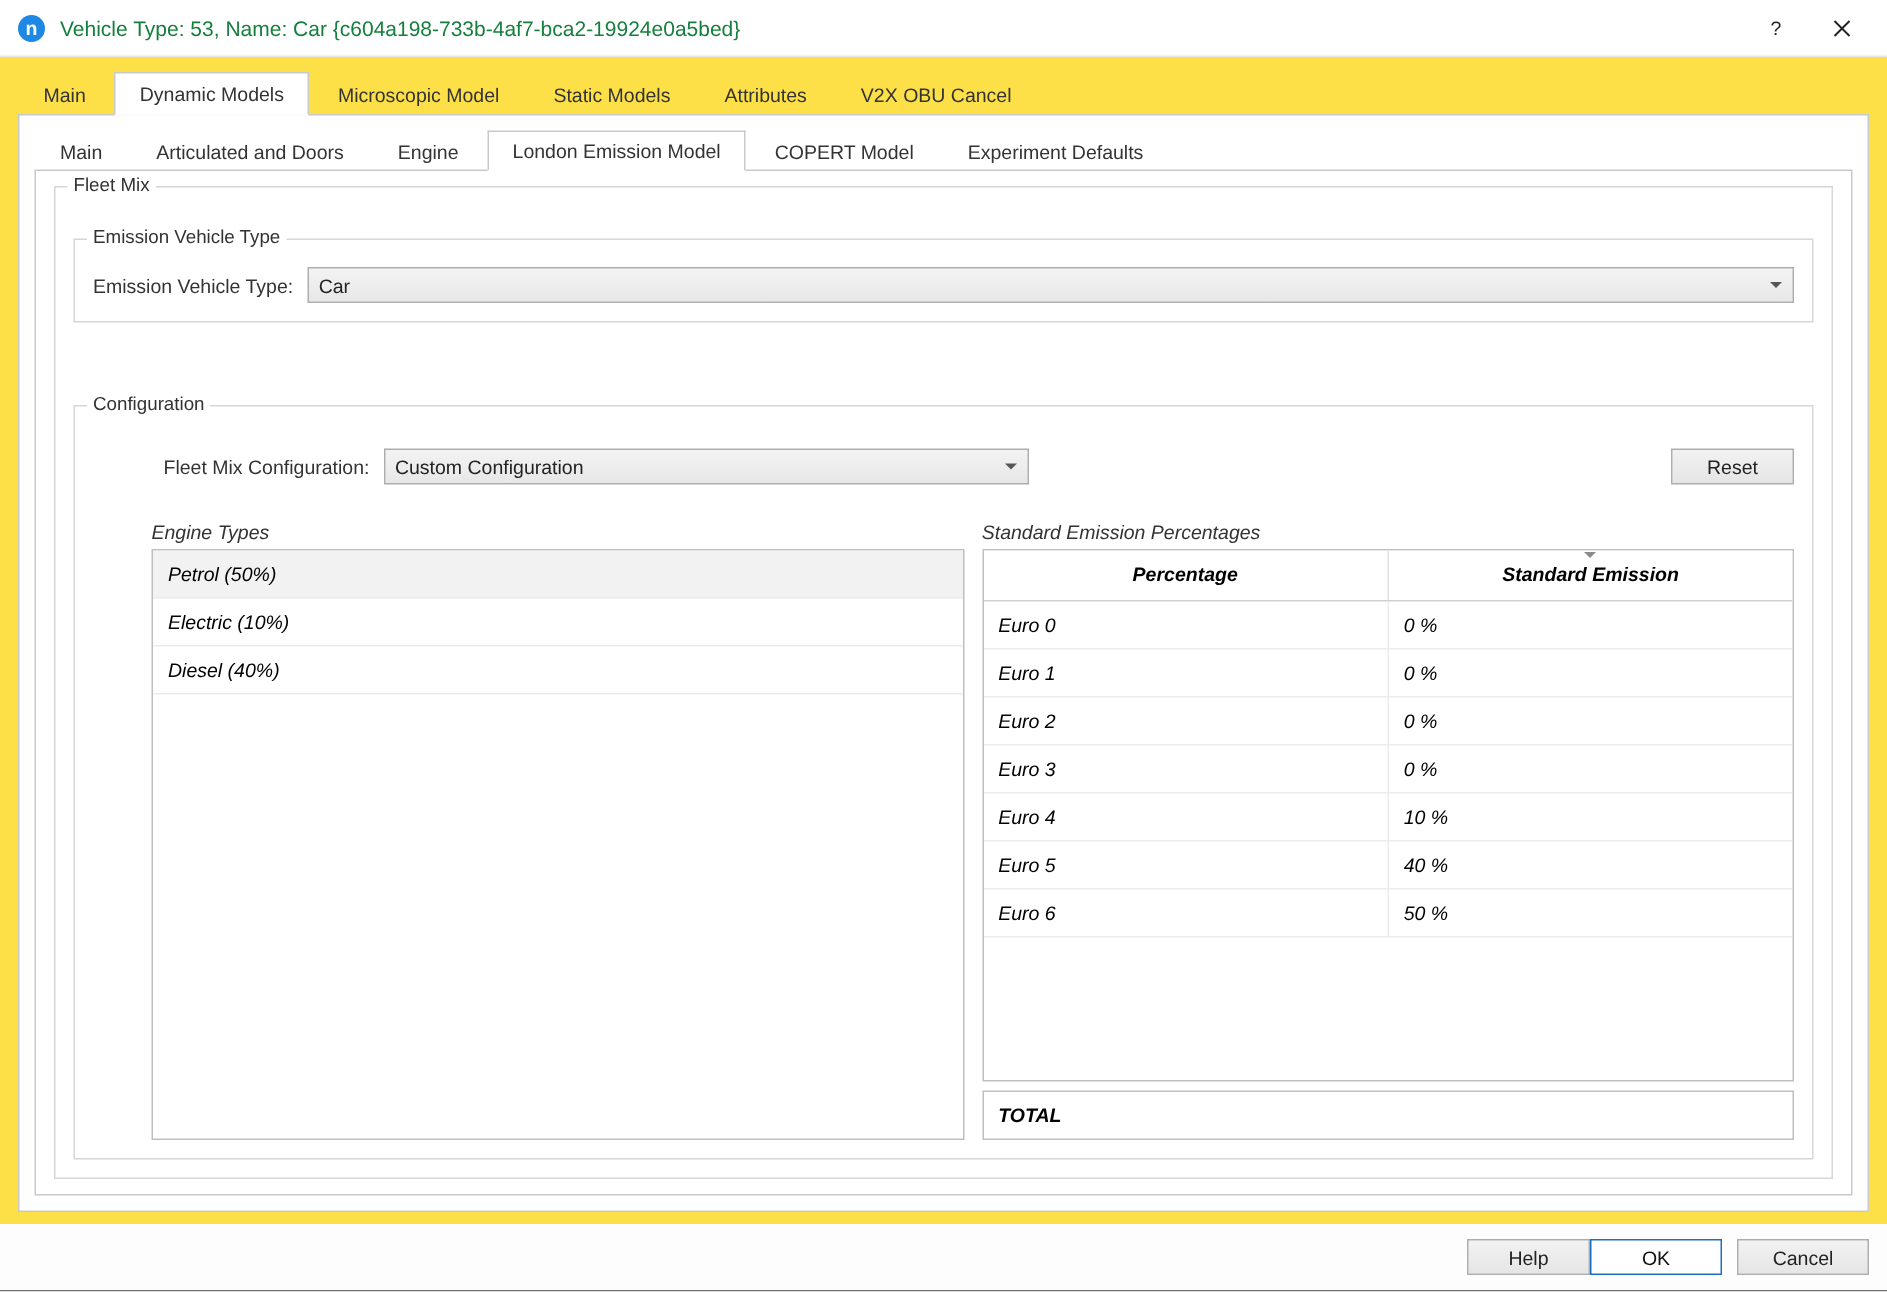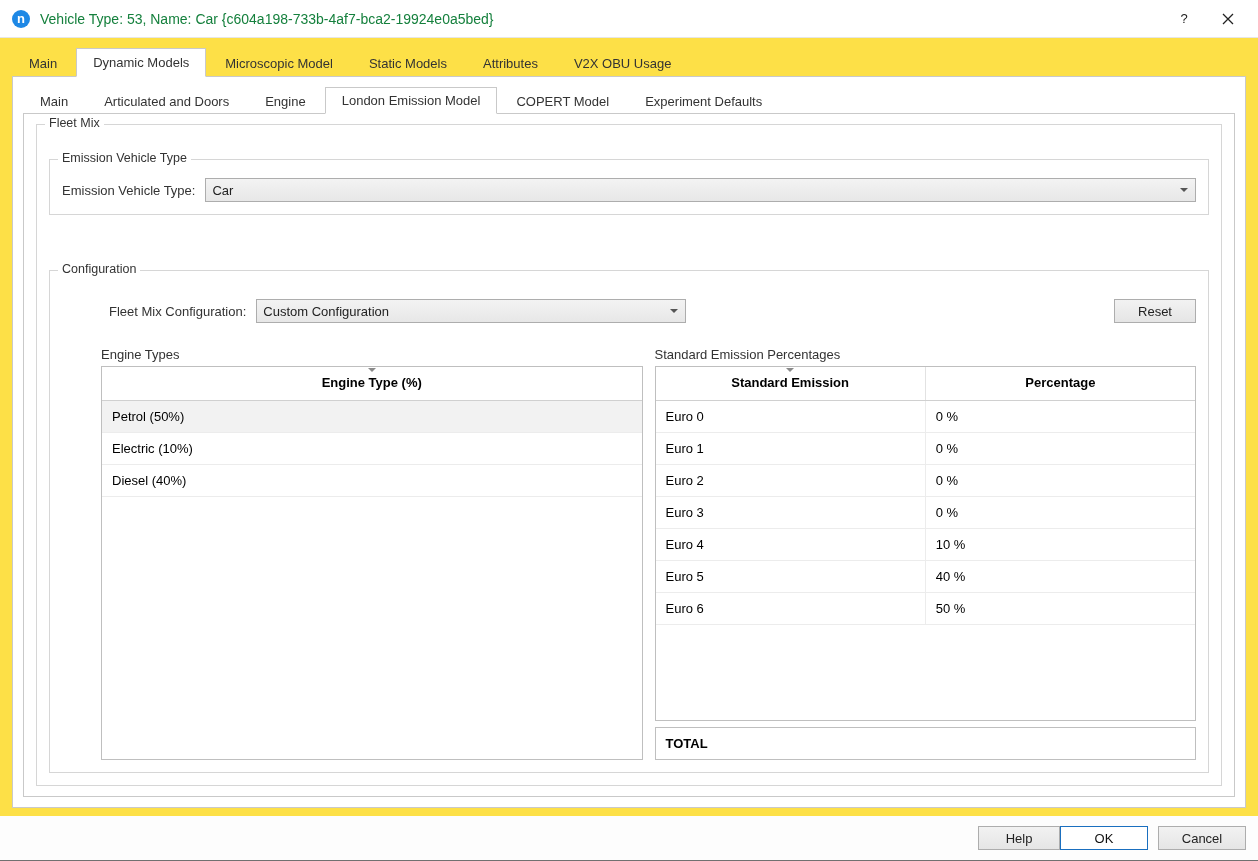--- a/index.html
+++ b/index.html
@@ -186,20 +186,21 @@
     cursor: pointer;
     display: inline-flex;
     align-items: center;
     justify-content: center;
   }
   .tables-row {
     display: flex;
     gap: 12px;
     flex: 1;
     min-height: 0;
+    font-style: italic;
   }
   .table-block {
     flex: 1;
     display: flex;
     flex-direction: column;
     min-height: 0;
   }
   .table-title {
     color: #333;
     margin-bottom: 4px;
@@ -321,21 +322,21 @@
   </div>
 
   <div class="body">
 
     <div class="tabbar" id="tabs1">
         <div class="tab">Main</div>
         <div class="tab active">Dynamic Models</div>
         <div class="tab">Microscopic Model</div>
         <div class="tab">Static Models</div>
         <div class="tab">Attributes</div>
-        <div class="tab">V2X OBU Usage</div>
+        <div class="tab">V2X OBU Cancel</div>
       </div>
     <div class="tab-pane">
 
       <div class="subtabbar" id="tabs2">
           <div class="subtab">Main</div>
           <div class="subtab">Articulated and Doors</div>
           <div class="subtab">Engine</div>
           <div class="subtab active">London Emission Model</div>
           <div class="subtab">COPERT Model</div>
           <div class="subtab">Experiment Defaults</div>
@@ -370,50 +371,44 @@
                   </div>
                   <div class="spacer"></div>
                   <button class="btn">Reset</button>
                 </div>
 
                 <div class="tables-row">
 
                   <div class="table-block">
                     <div class="table-title">Engine Types</div>
                     <div class="grid">
-                      <div class="grid-header">
-                        <div class="cell col-full">
-                          <div class="sort-indicator"></div>
-                          <span>Engine Type (%)</span>
-                        </div>
-                      </div>
                       <div class="grid-body" id="engine-body">
                           <div class="grid-row selected">
                             <div class="cell col-full">Petrol (50%)</div>
                           </div>
                           <div class="grid-row">
                             <div class="cell col-full">Electric (10%)</div>
                           </div>
                           <div class="grid-row">
                             <div class="cell col-full">Diesel (40%)</div>
                           </div>
                         </div>
                     </div>
                   </div>
 
                   <div class="table-block">
                     <div class="table-title">Standard Emission Percentages</div>
                     <div class="grid" style="flex:1;">
                       <div class="grid-header">
+                        <div class="cell col-pct">
+                          <span>Percentage</span>
+                        </div>
                         <div class="cell col-emi">
                           <div class="sort-indicator"></div>
                           <span>Standard Emission</span>
-                        </div>
-                        <div class="cell col-pct">
-                          <span>Percentage</span>
                         </div>
                       </div>
                       <div class="grid-body" id="emission-body">
                           <div class="grid-row">
                             <div class="cell col-emi">Euro 0</div>
                             <div class="cell col-pct">0 %</div>
                           </div>
                           <div class="grid-row">
                             <div class="cell col-emi">Euro 1</div>
                             <div class="cell col-pct">0 %</div>

